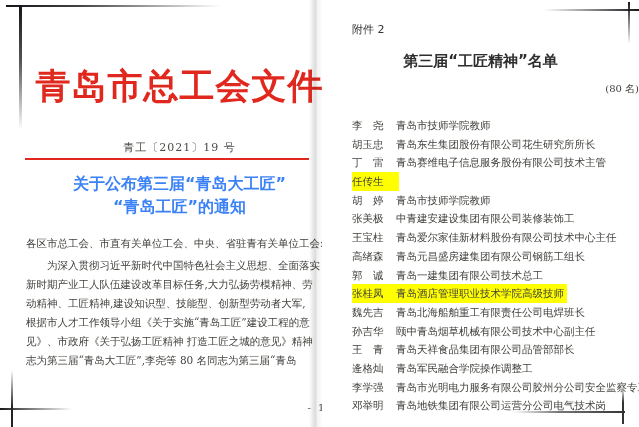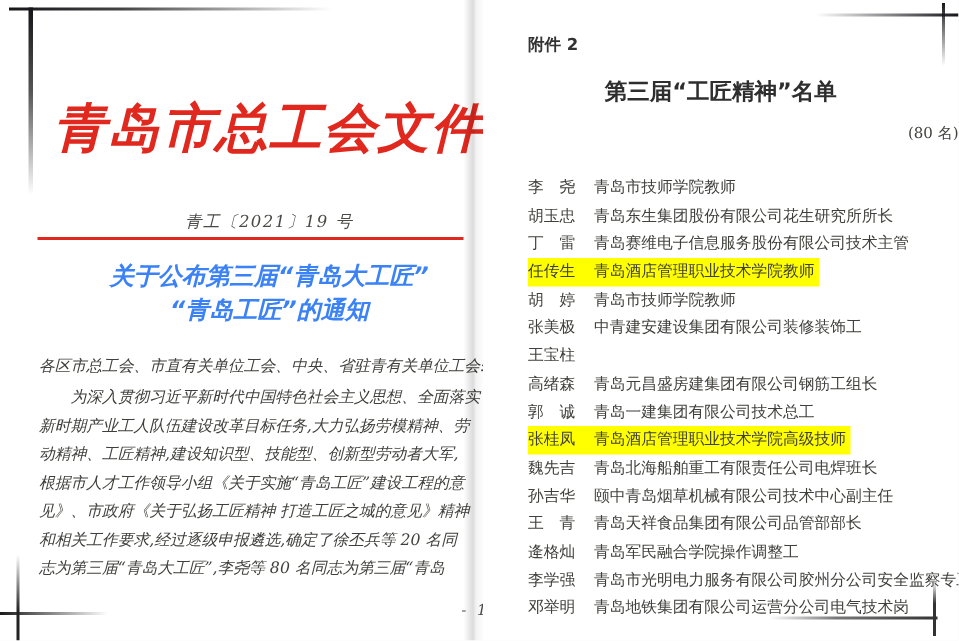--- a/index.html
+++ b/index.html
@@ -9,21 +9,21 @@
   }
   *{box-sizing:border-box;}
   html,body{margin:0;padding:0;}
   body{
     width:639px;height:427px;overflow:hidden;position:relative;
     background:#fbfbfa;
     font-family:"DejaVu Sans",sans-serif;
     color:var(--ink);
   }
   .page{position:absolute;top:0;height:427px;background:#ffffff;}
-  .page-left{left:0;width:359px;font-style:italic;}
+  .page-left{left:0;width:359px;}
   .page-right{left:322px;width:317px;}
   .page-divider{
     position:absolute;top:0;left:309px;width:14px;height:427px;
     background:linear-gradient(90deg,rgba(0,0,0,0) 0%,rgba(0,0,0,0.14) 45%,rgba(0,0,0,0.05) 60%,rgba(0,0,0,0) 100%);
   }
   
   .mark{position:absolute;}
   .mark-h{height:2px;}
   .mark-v{width:2px;}
   .tl-h{left:6px;top:5px;width:215px;background:linear-gradient(90deg,#15151a 0%,#444 35%,rgba(120,120,120,0) 100%);}
@@ -71,21 +71,21 @@
   .body-line.indent{text-indent:21px;}
   .page-number{
     position:absolute;top:402px;right:22px;
     font-size:10px;letter-spacing:2px;color:#4a4a46;
     font-family:"DejaVu Serif",serif;
   }
 
   
   .attachment-label{
     position:absolute;top:22px;left:30px;
-    font-size:11px;font-weight:bold;color:#333;
+    font-size:11px;font-weight:normal;color:#333;
   }
   .list-title{
     position:absolute;top:52px;left:0;width:100%;text-align:center;
     font-size:15px;font-weight:bold;color:#2e2e2e;white-space:nowrap;
   }
   .count-label{
     position:absolute;top:82px;left:0;width:100%;text-align:right;
     font-size:10px;color:#3f3f3b;font-family:"DejaVu Serif",serif;
   }
   .name-list{
@@ -119,21 +119,20 @@
     <div class="red-rule"></div>
     <div class="notice-title notice-line1">关于公布第三届“青岛大工匠”</div>
     <div class="notice-title notice-line2">“青岛工匠”的通知</div>
     <div class="salutation">各区市总工会、市直有关单位工会、中央、省驻青有关单位工会:</div>
     <div class="body-wrap">
         <div class="body-line indent">为深入贯彻习近平新时代中国特色社会主义思想、全面落实</div>
         <div class="body-line">新时期产业工人队伍建设改革目标任务,大力弘扬劳模精神、劳</div>
         <div class="body-line">动精神、工匠精神,建设知识型、技能型、创新型劳动者大军,</div>
         <div class="body-line">根据市人才工作领导小组《关于实施“青岛工匠”建设工程的意</div>
         <div class="body-line">见》、市政府《关于弘扬工匠精神 打造工匠之城的意见》精神</div>
-        <div class="body-line">和相关工作要求,经过逐级申报遴选,确定了徐丕兵等 20 名同</div>
         <div class="body-line">志为第三届“青岛大工匠”,李尧等 80 名同志为第三届“青岛</div>
       </div>
     <div class="page-number">- 1 -</div>
   </div>
 
   <div class="page-divider"></div>
 
   <div class="page page-right">
     <div class="mark mark-h tr-h"></div>
     <div class="mark mark-v tr-v"></div>
@@ -151,32 +150,32 @@
         <div class="entry">
           <span class="ename">胡玉忠</span>
           <span class="eaff">青岛东生集团股份有限公司花生研究所所长</span>
         </div>
         <div class="entry">
           <span class="ename">丁　雷</span>
           <span class="eaff">青岛赛维电子信息服务股份有限公司技术主管</span>
         </div>
         <div class="entry hl">
           <span class="ename">任传生</span>
-          <span class="eaff">青岛酒店管理职业技术学院教师</span>
         </div>
         <div class="entry">
           <span class="ename">胡　婷</span>
           <span class="eaff">青岛市技师学院教师</span>
         </div>
         <div class="entry">
           <span class="ename">张美极</span>
           <span class="eaff">中青建安建设集团有限公司装修装饰工</span>
         </div>
         <div class="entry">
           <span class="ename">王宝柱</span>
+          <span class="eaff">青岛爱尔家佳新材料股份有限公司技术中心主任</span>
         </div>
         <div class="entry">
           <span class="ename">高绪森</span>
           <span class="eaff">青岛元昌盛房建集团有限公司钢筋工组长</span>
         </div>
         <div class="entry">
           <span class="ename">郭　诚</span>
           <span class="eaff">青岛一建集团有限公司技术总工</span>
         </div>
         <div class="entry hl">

